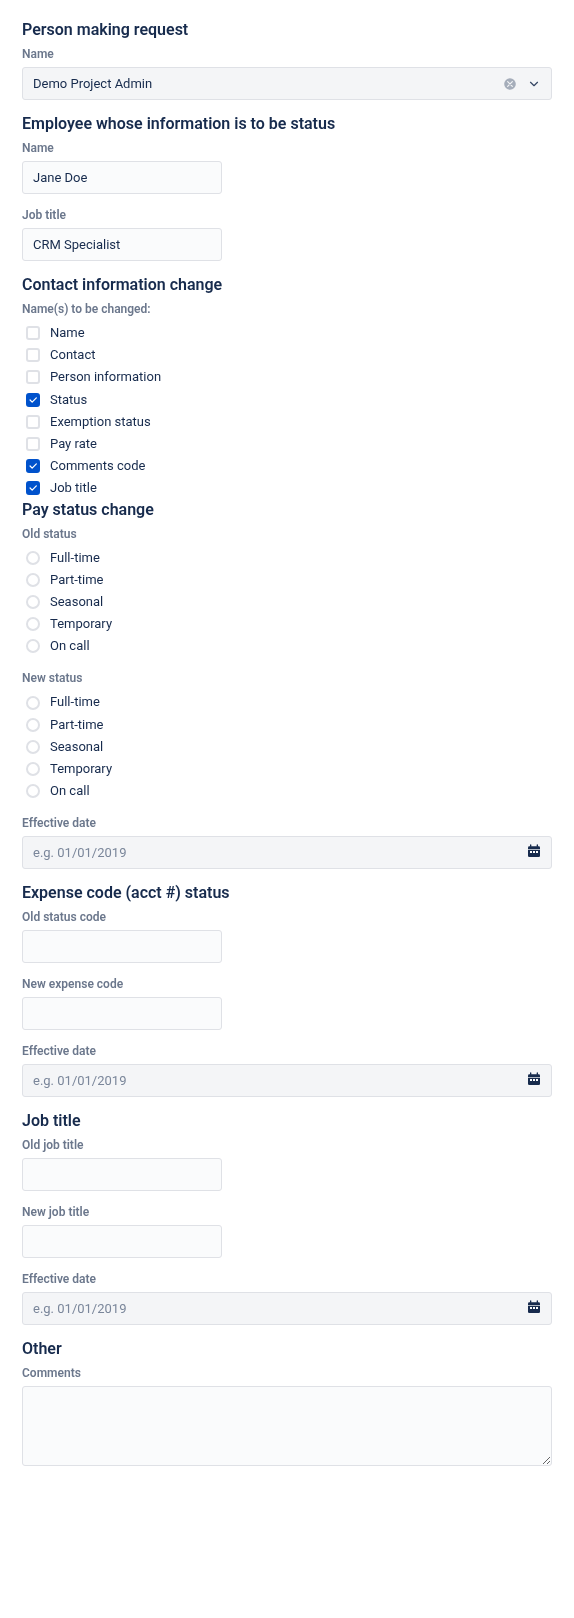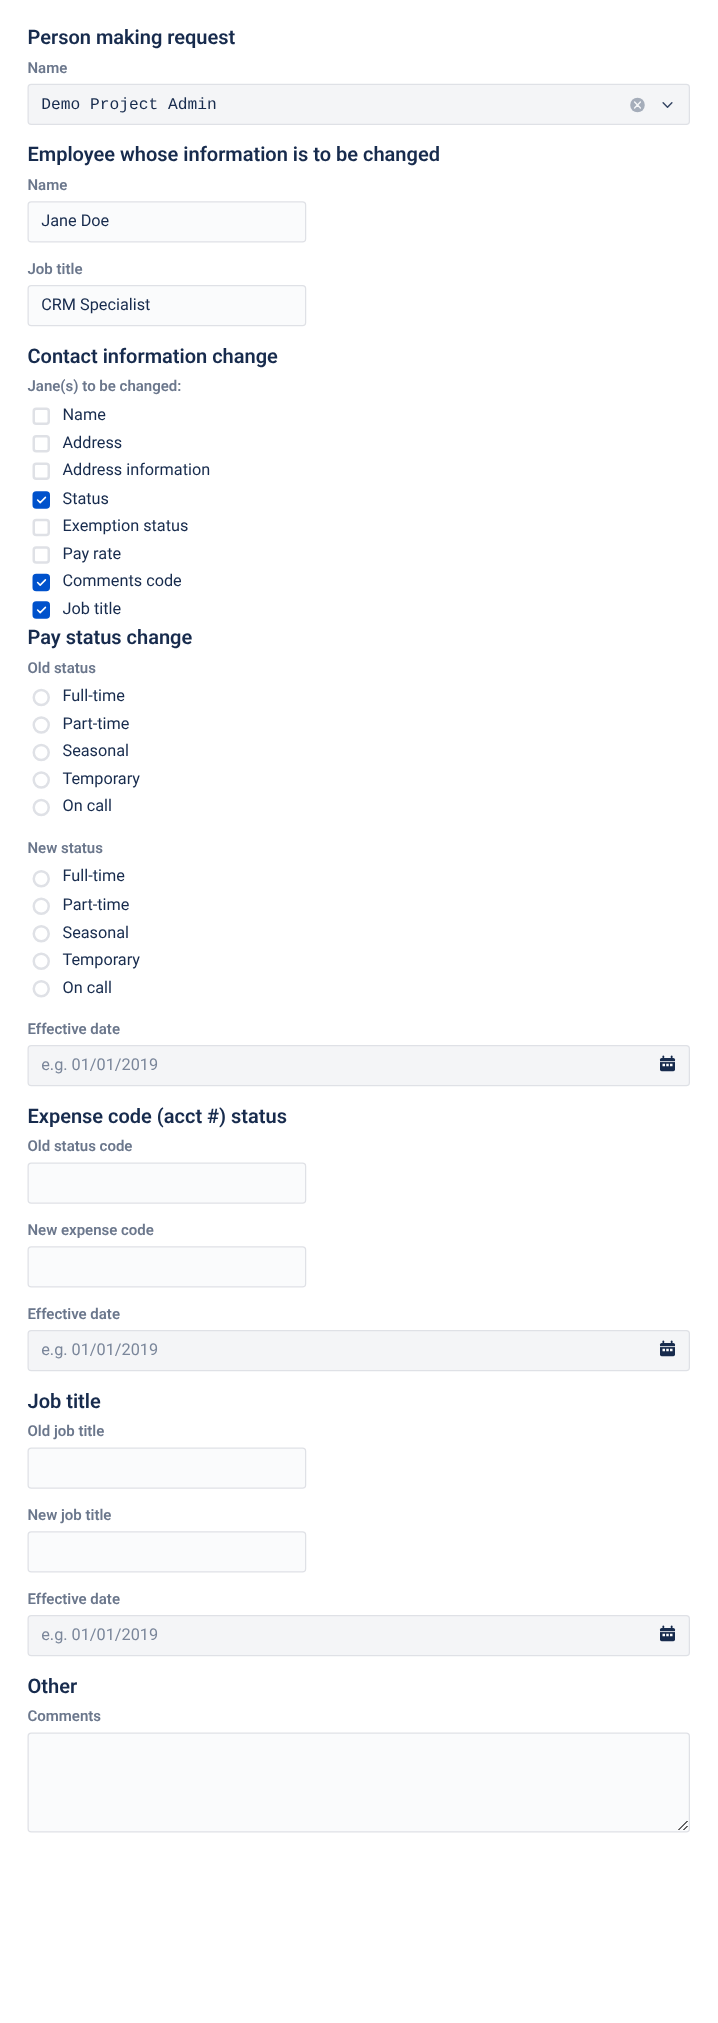--- a/index.html
+++ b/index.html
@@ -28,42 +28,41 @@
   }
   .select-box {
     position: relative;
     background: #F4F5F7;
     border: 1px solid #DFE1E6;
     border-radius: 3px;
     padding: 8px 60px 8px 10px;
     font-size: 13px;
     color: #172B4D;
     width: 100%;
-    font-family: Liberation Mono, monospace;
   }
   .select-box .clear-icon,
   .select-box .chevron-icon {
     position: absolute;
     top: 50%;
     transform: translateY(-50%);
     color: #6B778C;
     display: flex;
     align-items: center;
     justify-content: center;
   }
   .select-box .clear-icon { right: 34px; }
   .select-box .chevron-icon { right: 10px; }
   .text-input {
     background: #FAFBFC;
     border: 1px solid #DFE1E6;
     border-radius: 3px;
     padding: 8px 10px;
     font-size: 13px;
     color: #172B4D;
-    width: 223px;
+    width: 200px;
     font-family: inherit;
   }
   .text-input::placeholder { color: #97A0AF; }
   .check-list, .radio-list { list-style: none; padding: 0; margin: 2px 0 0 4px; }
   .check-list li, .radio-list li {
     display: flex;
     align-items: center;
     gap: 10px;
     font-size: 13px;
     color: #172B4D;
@@ -145,46 +144,46 @@
       <span class="chevron-icon">
         <svg width="14" height="14" viewBox="0 0 24 24">
             <path d="M6 9l6 6 6-6" fill="none" stroke="#344563" stroke-width="2" stroke-linecap="round" stroke-linejoin="round"></path>
           </svg>
       </span>
     </div>
   </div>
 </div>
 
 <div class="section">
-  <h3 class="section-title">Employee whose information is to be changed</h3>
+  <h3 class="section-title">Employee whose information is to be status</h3>
   <div class="field">
     <label class="field-label">Name</label>
     <input class="text-input" type="text" value="Jane Doe" style="">
   </div>
   <div class="field">
     <label class="field-label">Job title</label>
     <input class="text-input" type="text" value="CRM Specialist" style="">
   </div>
 </div>
 
 <div class="section">
   <h3 class="section-title">Contact information change</h3>
-  <label class="field-label">Jane(s) to be changed:</label>
+  <label class="field-label">Name(s) to be changed:</label>
   <ul class="check-list" id="change-items">
       <li>
         <span class="cb"></span>
         <span>Name</span>
       </li>
       <li>
         <span class="cb"></span>
-        <span>Address</span>
-      </li>
-      <li>
-        <span class="cb"></span>
-        <span>Address information</span>
+        <span>Contact</span>
+      </li>
+      <li>
+        <span class="cb"></span>
+        <span>Person information</span>
       </li>
       <li>
         <span class="cb checked">
           <svg width="10" height="10" viewBox="0 0 24 24">
             <path d="M5 12l5 5L20 7" fill="none" stroke="#fff" stroke-width="3" stroke-linecap="round" stroke-linejoin="round"></path>
           </svg>
         </span>
         <span>Status</span>
       </li>
       <li>

